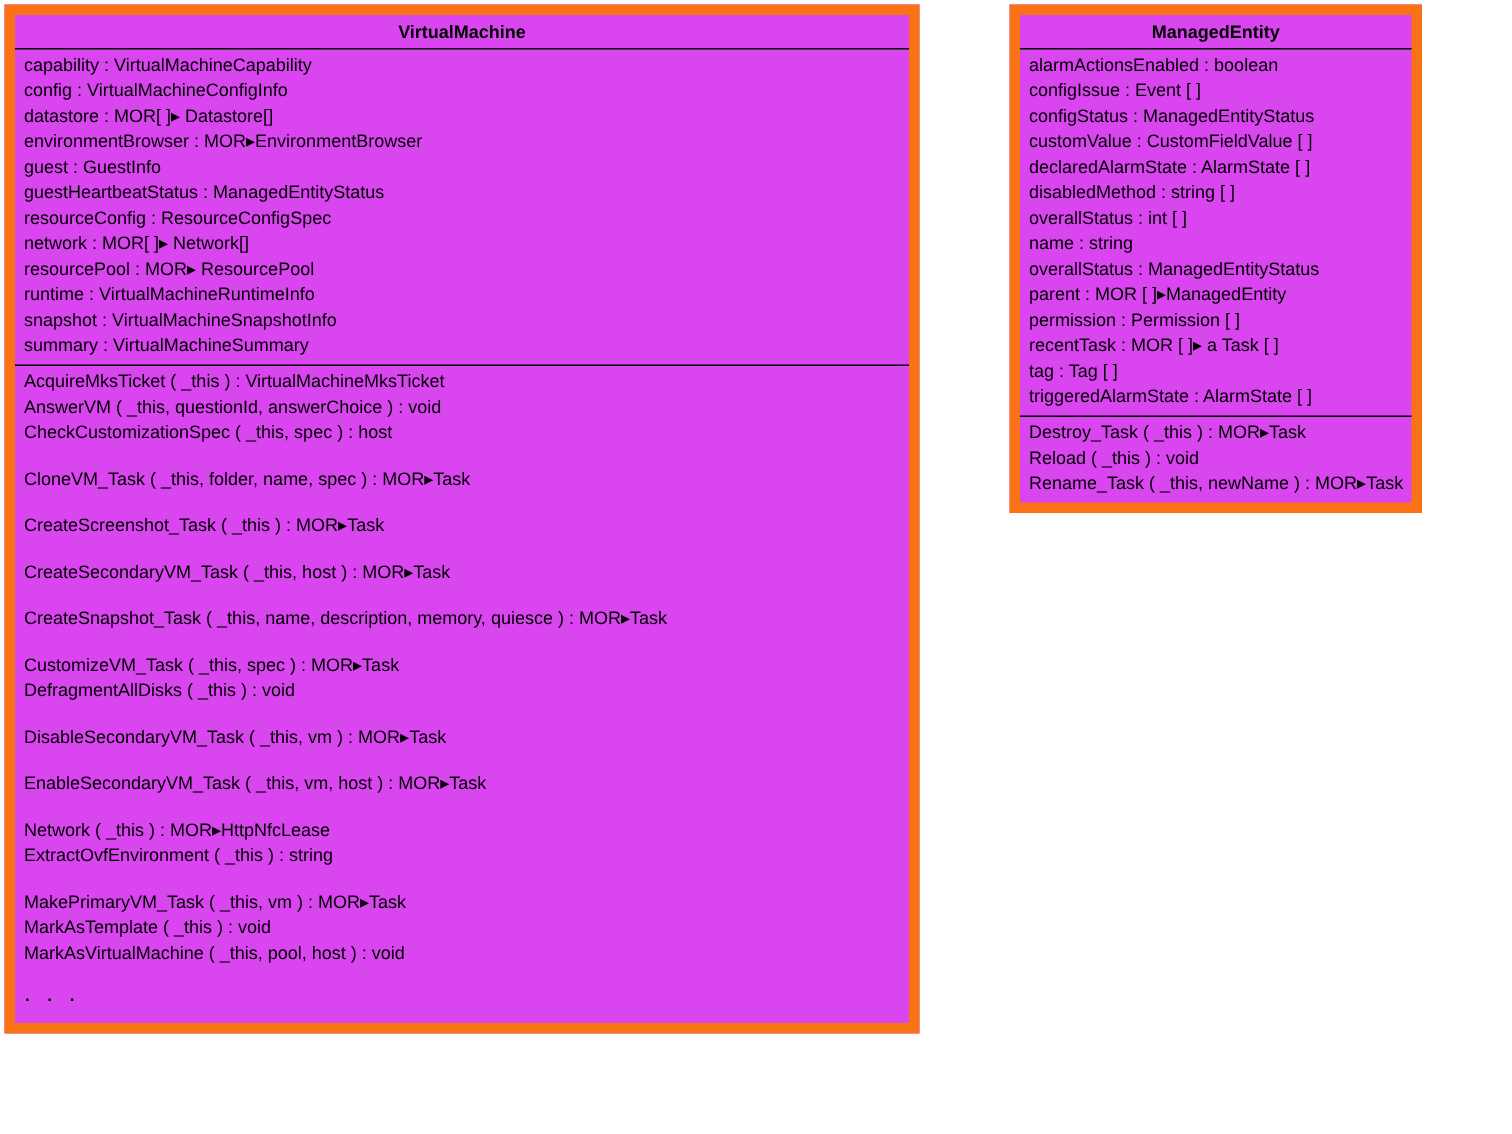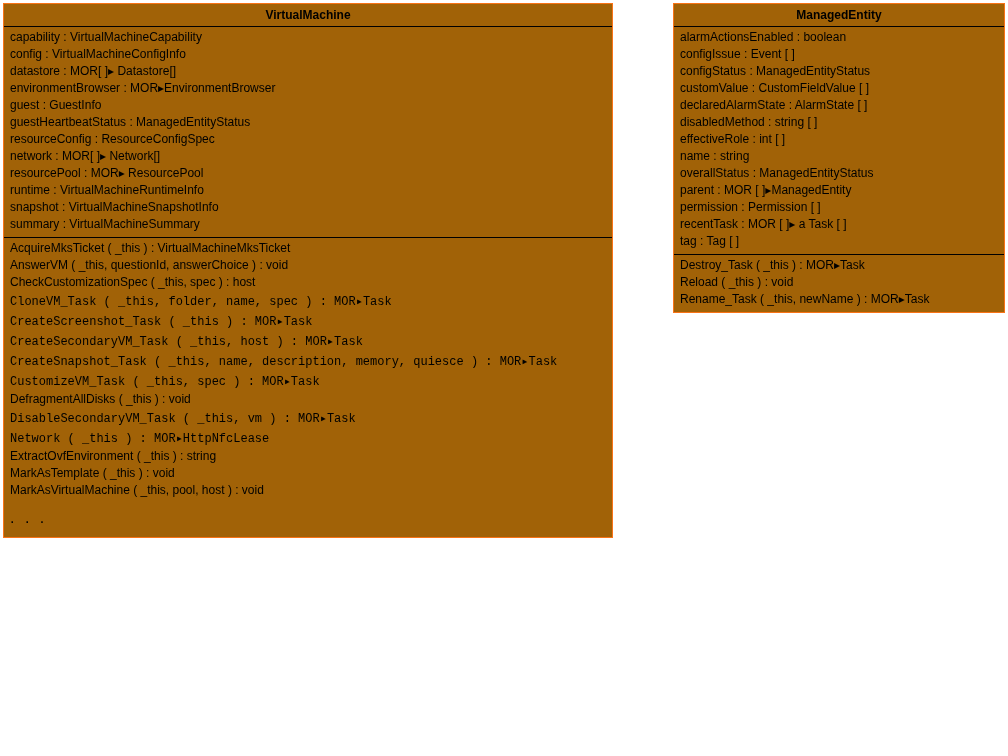--- a/index.html
+++ b/index.html
@@ -8,48 +8,47 @@
       padding: 3px;
       font-family: Arial, Helvetica, sans-serif;
       font-size: 12px;
       background: #ffffff;
       color: #000000;
       display: flex;
       gap: 60px;
       align-items: flex-start;
     }
     .uml-class {
-      border: 1px solid #f97316;
-      background: #a16207;
+      border: 7px solid #f97316;
+      background: #d946ef;
     }
     .uml-class.left {
       width: 610px;
     }
     .uml-class.right {
-      width: 332px;
+      width: 275px;
     }
     .class-title {
       font-weight: bold;
       text-align: center;
       padding: 4px 6px;
       border-bottom: 1px solid #000;
     }
     .class-section {
       padding: 2px 6px 4px 6px;
     }
     .class-section + .class-section {
       border-top: 1px solid #000;
     }
     .attr-row, .method-row {
       line-height: 17px;
       white-space: pre;
     }
     .method-row.gap-before {
-      margin-top: 3px;
-      font-family: Liberation Mono, monospace;
+      margin-top: 14px;
     }
     .ellipsis {
       padding: 6px 6px 10px 6px;
       font-size: 16px;
       letter-spacing: 3px;
     }
   </style>
 </head>
 <body>
 
@@ -73,43 +72,46 @@
       <div class="method-row">AcquireMksTicket ( _this ) : VirtualMachineMksTicket</div>
       <div class="method-row">AnswerVM ( _this, questionId, answerChoice ) : void</div>
       <div class="method-row">CheckCustomizationSpec ( _this, spec ) : host</div>
       <div class="method-row gap-before">CloneVM_Task ( _this, folder, name, spec ) : MOR▸Task</div>
       <div class="method-row gap-before">CreateScreenshot_Task ( _this ) : MOR▸Task</div>
       <div class="method-row gap-before">CreateSecondaryVM_Task ( _this, host ) : MOR▸Task</div>
       <div class="method-row gap-before">CreateSnapshot_Task ( _this, name, description, memory, quiesce ) : MOR▸Task</div>
       <div class="method-row gap-before">CustomizeVM_Task ( _this, spec ) : MOR▸Task</div>
       <div class="method-row">DefragmentAllDisks ( _this ) : void</div>
       <div class="method-row gap-before">DisableSecondaryVM_Task ( _this, vm ) : MOR▸Task</div>
+      <div class="method-row gap-before">EnableSecondaryVM_Task ( _this, vm, host ) : MOR▸Task</div>
       <div class="method-row gap-before">Network ( _this ) : MOR▸HttpNfcLease</div>
       <div class="method-row">ExtractOvfEnvironment ( _this ) : string</div>
+      <div class="method-row gap-before">MakePrimaryVM_Task ( _this, vm ) : MOR▸Task</div>
       <div class="method-row">MarkAsTemplate ( _this ) : void</div>
       <div class="method-row">MarkAsVirtualMachine ( _this, pool, host ) : void</div>
     </div>
   <div class="ellipsis">. . .</div>
 </div>
 
 <div class="uml-class right">
   <div class="class-title">ManagedEntity</div>
   <div class="class-section" id="me-attrs">
       <div class="attr-row">alarmActionsEnabled : boolean</div>
       <div class="attr-row">configIssue : Event [ ]</div>
       <div class="attr-row">configStatus : ManagedEntityStatus</div>
       <div class="attr-row">customValue : CustomFieldValue [ ]</div>
       <div class="attr-row">declaredAlarmState : AlarmState [ ]</div>
       <div class="attr-row">disabledMethod : string [ ]</div>
-      <div class="attr-row">effectiveRole : int [ ]</div>
+      <div class="attr-row">overallStatus : int [ ]</div>
       <div class="attr-row">name : string</div>
       <div class="attr-row">overallStatus : ManagedEntityStatus</div>
       <div class="attr-row">parent : MOR [ ]▸ManagedEntity</div>
       <div class="attr-row">permission : Permission [ ]</div>
       <div class="attr-row">recentTask : MOR [ ]▸ a Task [ ]</div>
       <div class="attr-row">tag : Tag [ ]</div>
+      <div class="attr-row">triggeredAlarmState : AlarmState [ ]</div>
     </div>
   <div class="class-section" id="me-methods">
       <div class="method-row">Destroy_Task ( _this ) : MOR▸Task</div>
       <div class="method-row">Reload ( _this ) : void</div>
       <div class="method-row">Rename_Task ( _this, newName ) : MOR▸Task</div>
     </div>
 </div>
 
 </body></html>

